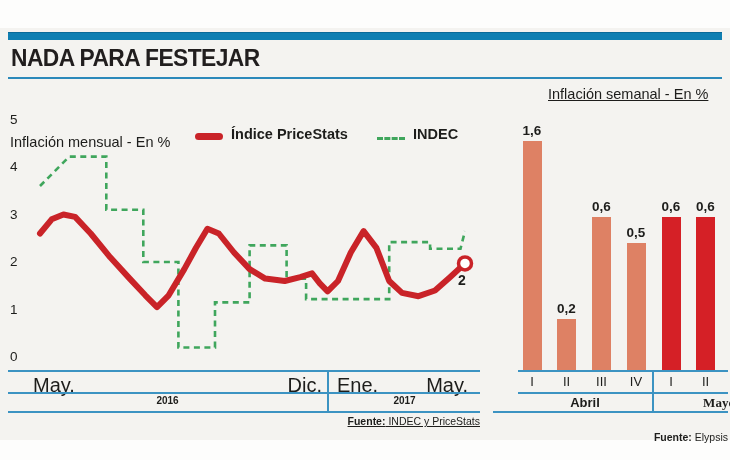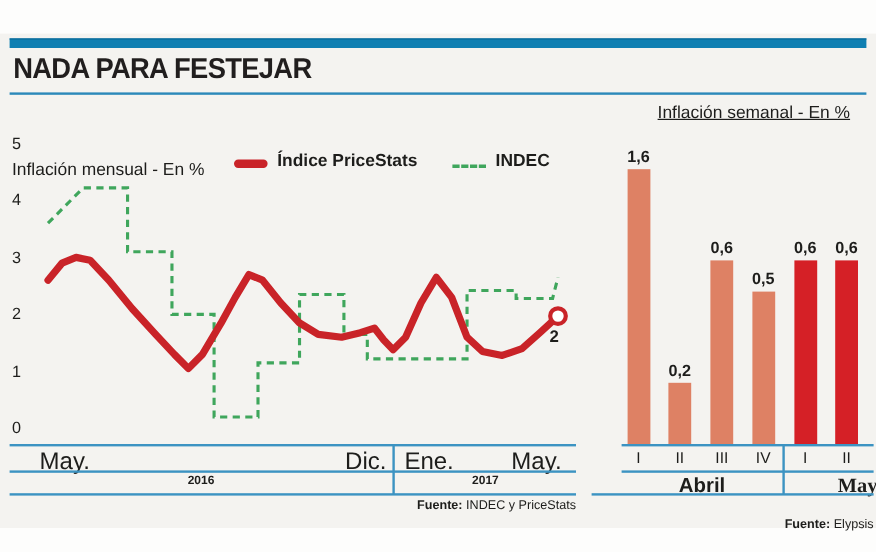--- a/index.html
+++ b/index.html
@@ -18,21 +18,21 @@
   .subtitle{font-size:14.5px;color:#1d1d1b;white-space:nowrap;}
   .ytick{position:absolute;font-size:13.5px;color:#1d1d1b;}
   .legend-label{font-size:14.5px;font-weight:bold;white-space:nowrap;}
   .legend-swatch-red{left:195px;top:133px;width:28px;height:7px;background:#c92328;border-radius:4px;}
   .legend-swatch-green{left:377px;top:137px;width:28px;height:0;border-top:3px dashed #3fa65c;}
   .hline{background:#3c93c2;}
   .vline{background:#3c93c2;}
   .month-label{font-size:20px;white-space:nowrap;}
   .year-label{font-size:10px;font-weight:bold;text-align:center;}
   .week-label{position:absolute;font-size:13px;text-align:center;width:30px;}
-  .group-label{font-size:17px;font-weight:bold;text-align:center;}
+  .group-label{font-size:13px;font-weight:bold;text-align:center;}
   .bar{position:absolute;}
   .bar-value{position:absolute;font-size:13.5px;font-weight:bold;text-align:center;width:34px;}
   .source{font-size:10.5px;white-space:nowrap;text-align:right;}
   .source b{font-weight:bold;}
   .end-label{font-size:14px;font-weight:bold;}
 </style>
 </head>
 <body>
 
 <div class="content-bg"></div>
@@ -67,21 +67,21 @@
 <div class="abs hline" style="left:8px;top:370px;width:472px;height:2px;"></div>
 <div class="abs month-label" style="left:33px;top:374px;">May.</div>
 <div class="abs month-label" style="left:282px;top:374px;width:40px;text-align:right;">Dic.</div>
 <div class="abs vline" style="left:327px;top:370px;width:2px;height:42px;"></div>
 <div class="abs month-label" style="left:337px;top:374px;">Ene.</div>
 <div class="abs month-label" style="left:425px;top:374px;width:43px;text-align:right;">May.</div>
 <div class="abs hline" style="left:8px;top:392px;width:472px;height:1.5px;"></div>
 <div class="abs year-label" style="left:8px;top:395px;width:319px;">2016</div>
 <div class="abs year-label" style="left:329px;top:395px;width:151px;">2017</div>
 <div class="abs hline" style="left:8px;top:411px;width:472px;height:2px;"></div>
-<div class="abs source" style="left:260px;top:415px;width:220px;"><b>Fuente:</b><span> INDEC y PriceStats</span></div>
+<div class="abs source" style="left:260px;top:415px;width:220px;text-decoration:underline;"><b>Fuente:</b><span> INDEC y PriceStats</span></div>
 
 <div class="abs subtitle" style="left:548px;top:86px;text-decoration:underline;">Inflación semanal - En %</div>
 
 <div id="bars">
     <div class="bar" style="left: 522.5px; top: 140.5px; width: 19px; height: 229.5px; background: rgb(222, 129, 100);"></div>
     <div class="bar-value" style="left: 515px; top: 122.5px;">1,6</div>
     <div class="bar" style="left: 557px; top: 319px; width: 19px; height: 51px; background: rgb(222, 129, 100);"></div>
     <div class="bar-value" style="left: 549.5px; top: 301px;">0,2</div>
     <div class="bar" style="left: 592px; top: 217px; width: 19px; height: 153px; background: rgb(222, 129, 100);"></div>
     <div class="bar-value" style="left: 584.5px; top: 199px;">0,6</div>

